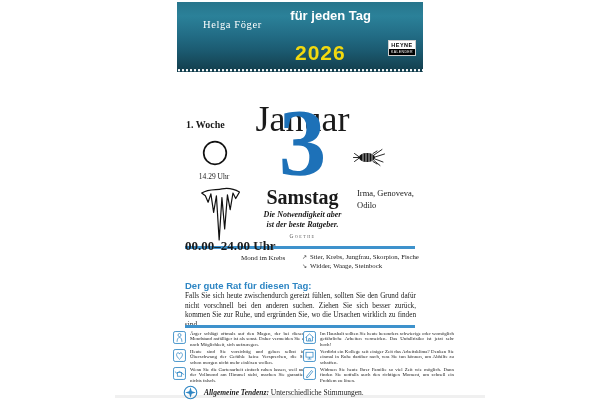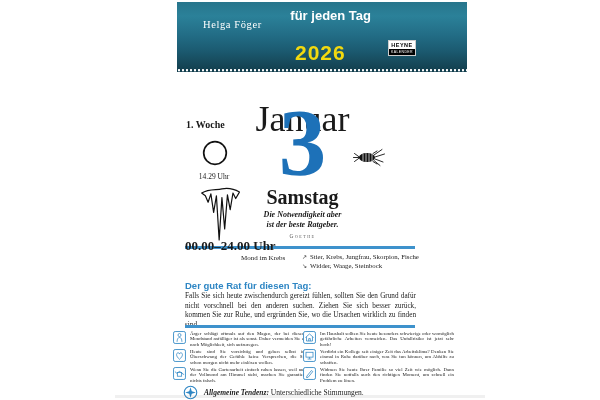--- a/index.html
+++ b/index.html
@@ -1,21 +1,21 @@
 <!DOCTYPE html>
 <html><head>
 <meta charset="utf-8">
 <style>
   html,body { margin:0; padding:0; background:#fff; }
   .page { position:relative; width:600px; height:400px; background:#fff; overflow:hidden;
           font-family:"Liberation Serif", serif; color:#1a1a1a; }
 
   
   .banner { position:absolute; left:177px; top:2px; width:246px; height:70px;
-            background:linear-gradient(180deg,#27758c 0%,#2b8199 20%,#226c85 48%,#1b5a70 70%,#174b5d 85%,#123d4c 100%);padding-left:44px; }
+            background:linear-gradient(180deg,#27758c 0%,#2b8199 20%,#226c85 48%,#1b5a70 70%,#174b5d 85%,#123d4c 100%); }
   .banner .perf { position:absolute; left:0; right:0; bottom:0; height:4px;
             background-image:radial-gradient(circle at 50% 60%, #fff 1px, rgba(255,255,255,0) 1.3px);
             background-size:4px 4px; background-repeat:repeat-x; }
   .author { position:absolute; left:26px; top:17px; font-size:10.5px; color:#fff; letter-spacing:.6px; }
   .title-block { position:absolute; left:68px; top:5px; width:126px; text-align:right;
                  font-family:"Liberation Sans", sans-serif; }
   .cal-title { font-size:17.5px; font-weight:bold; color:#f2d90f; line-height:1.05; letter-spacing:.2px; }
   .cal-sub   { font-size:13px; font-weight:bold; color:#fff; margin-top:1px; }
   .cal-year  { position:absolute; left:118px; top:39px; font-family:"Liberation Sans", sans-serif;
                font-size:21px; font-weight:bold; color:#f2d90f; letter-spacing:1px; }
@@ -111,20 +111,24 @@
         <path d="M22,8 L30,2.5 M23,10 L32.5,7 M23,12 L31,15 M22,13.5 L28,18.5"></path>
         <path d="M21,6.5 L25,4 M21,14.5 L25,17"></path>
       </g>
       <ellipse cx="15" cy="10.5" rx="8" ry="4.6" fill="#111"></ellipse>
       <g stroke="#fff" stroke-width="0.7">
         <path d="M11,6.8 L11,14.2 M14,6.2 L14,14.8 M17,6.2 L17,14.8 M20,7 L20,14"></path>
       </g>
     </svg>
   </div>
 
+  <div class="names">
+    <div>Irma, Genoveva,</div>
+    <div>Odilo</div>
+  </div>
 
   <div class="icicles">
     <svg width="46" height="60" viewBox="0 0 50 64">
       <path d="M4,7 C12,2 20,4 26,2.5 C34,1 40,3 45,6
                L41,13 L38,7 L35,25 L32,9 L29,46 L26,12 L23,58 L20,10 L17,28 L14,8 L11,17 L8,10 Z" fill="#fff" stroke="#111" stroke-width="1.3" stroke-linejoin="round"></path>
     </svg>
   </div>
 
   <div class="cc quote">
     <span>Die Notwendigkeit aber</span><br>

